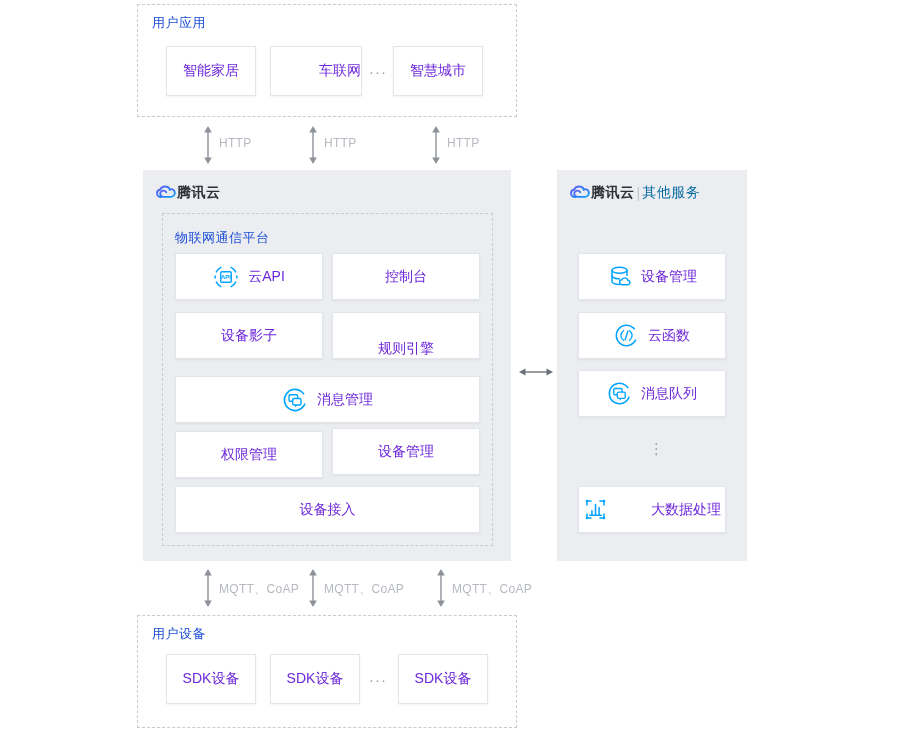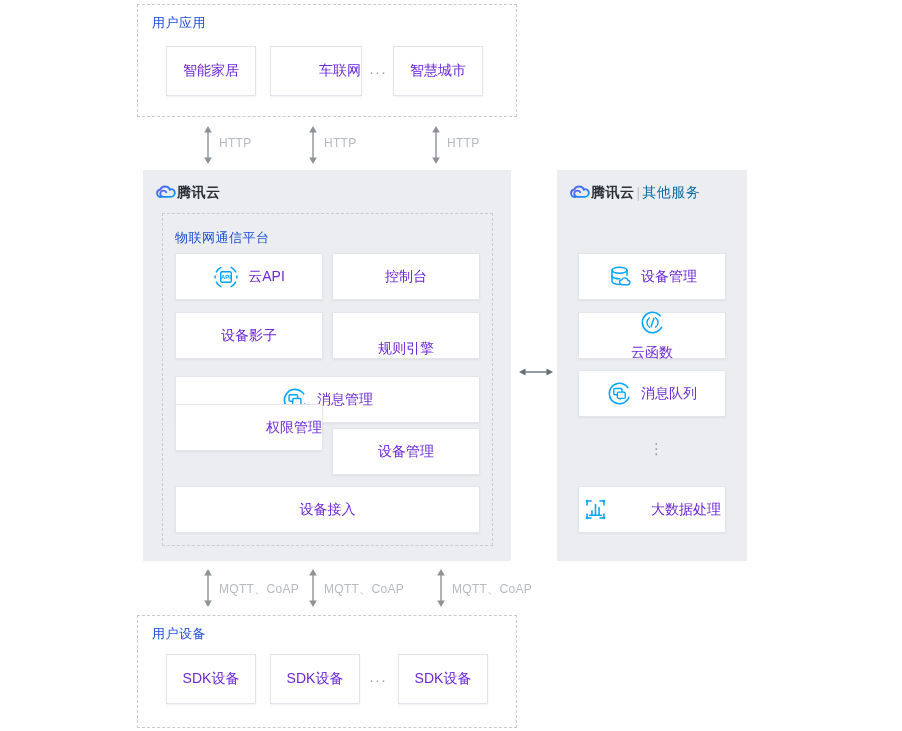--- a/index.html
+++ b/index.html
@@ -211,21 +211,21 @@
   <div class="card with-icon" style="left:175px; top:376px; width:305px; height:47px;">
     <svg class="icon" width="26" height="26" viewBox="0 0 28 28">
       <circle cx="14" cy="14" r="11.4" fill="none" stroke="#00a4ff" stroke-width="1.7" stroke-dasharray="58 10" transform="rotate(35 14 14)"></circle>
       <rect x="7.6" y="8.4" width="9.2" height="7" rx="1.2" fill="none" stroke="#00a4ff" stroke-width="1.5"></rect>
       <rect x="11.6" y="12.4" width="8.8" height="7" rx="1.2" fill="#ffffff" stroke="#00a4ff" stroke-width="1.5"></rect>
       <path d="M14.2 19.4l-.1 2.6 2.7-2.6z" fill="#00a4ff"></path>
     </svg>
     <span class="label">消息管理</span>
   </div>
 
-  <div class="card" style="left:175px; top:404px; width:148px; height:47px;justify-content:flex-end;">
+  <div class="card" style="left:175px; top:431px; width:148px; height:47px;">
     <span class="label">权限管理</span>
   </div>
   <div class="card" style="left:332px; top:428px; width:148px; height:47px;">
     <span class="label">设备管理</span>
   </div>
 
   <div class="card" style="left:175px; top:486px; width:305px; height:47px;">
     <span class="label">设备接入</span>
   </div>
 
@@ -264,21 +264,21 @@
         <path d="M22.4 7v5.6"></path>
         <path d="M5.6 13.2c0 1.9 3.8 3.4 8.4 3.4"></path>
       </g>
       <g fill="none" stroke="#00a4ff" stroke-width="1.6" stroke-linecap="round" stroke-linejoin="round">
         <path d="M17.2 23.2h5.9a2.5 2.5 0 0 0 .2-5 3.5 3.5 0 0 0-6.6-.6 2.3 2.3 0 0 0 .5 5.6z"></path>
       </g>
     </svg>
     <span class="label">设备管理</span>
   </div>
 
-  <div class="card with-icon" style="left:578px; top:312px; width:148px; height:47px;flex-direction:column;">
+  <div class="card with-icon" style="left:578px; top:312px; width:148px; height:47px;">
     <svg class="icon" width="25" height="25" viewBox="0 0 28 28">
       <circle cx="14" cy="14" r="11.4" fill="none" stroke="#00a4ff" stroke-width="1.7" stroke-dasharray="56 12" transform="rotate(40 14 14)"></circle>
       <path d="M10.6 8.6c-2 1.6-2.9 3.4-2.9 5.4s.9 3.8 2.9 5.4" fill="none" stroke="#00a4ff" stroke-width="1.5" stroke-linecap="round"></path>
       <path d="M17.4 8.6c2 1.6 2.9 3.4 2.9 5.4s-.9 3.8-2.9 5.4" fill="none" stroke="#00a4ff" stroke-width="1.5" stroke-linecap="round"></path>
       <path d="M15.6 9.2l-3.2 9.6" fill="none" stroke="#00a4ff" stroke-width="1.6" stroke-linecap="round"></path>
     </svg>
     <span class="label">云函数</span>
   </div>
 
   <div class="card with-icon" style="left:578px; top:370px; width:148px; height:47px;">

